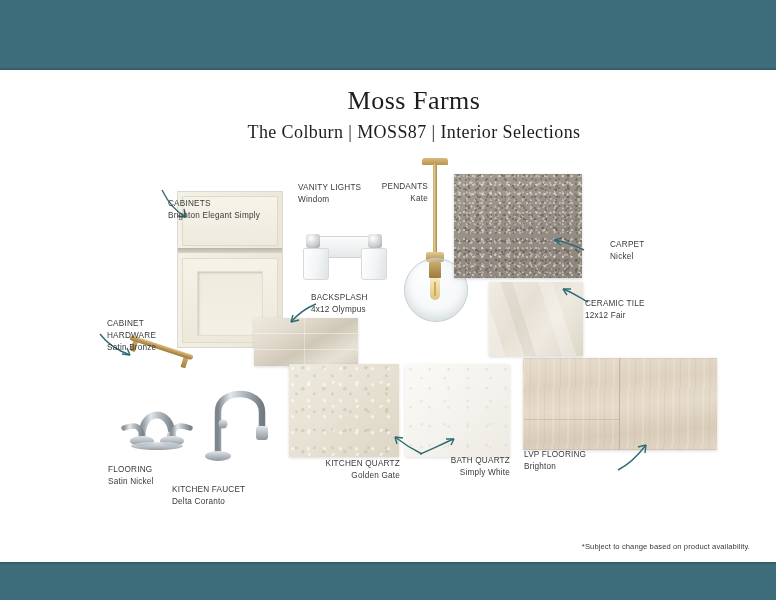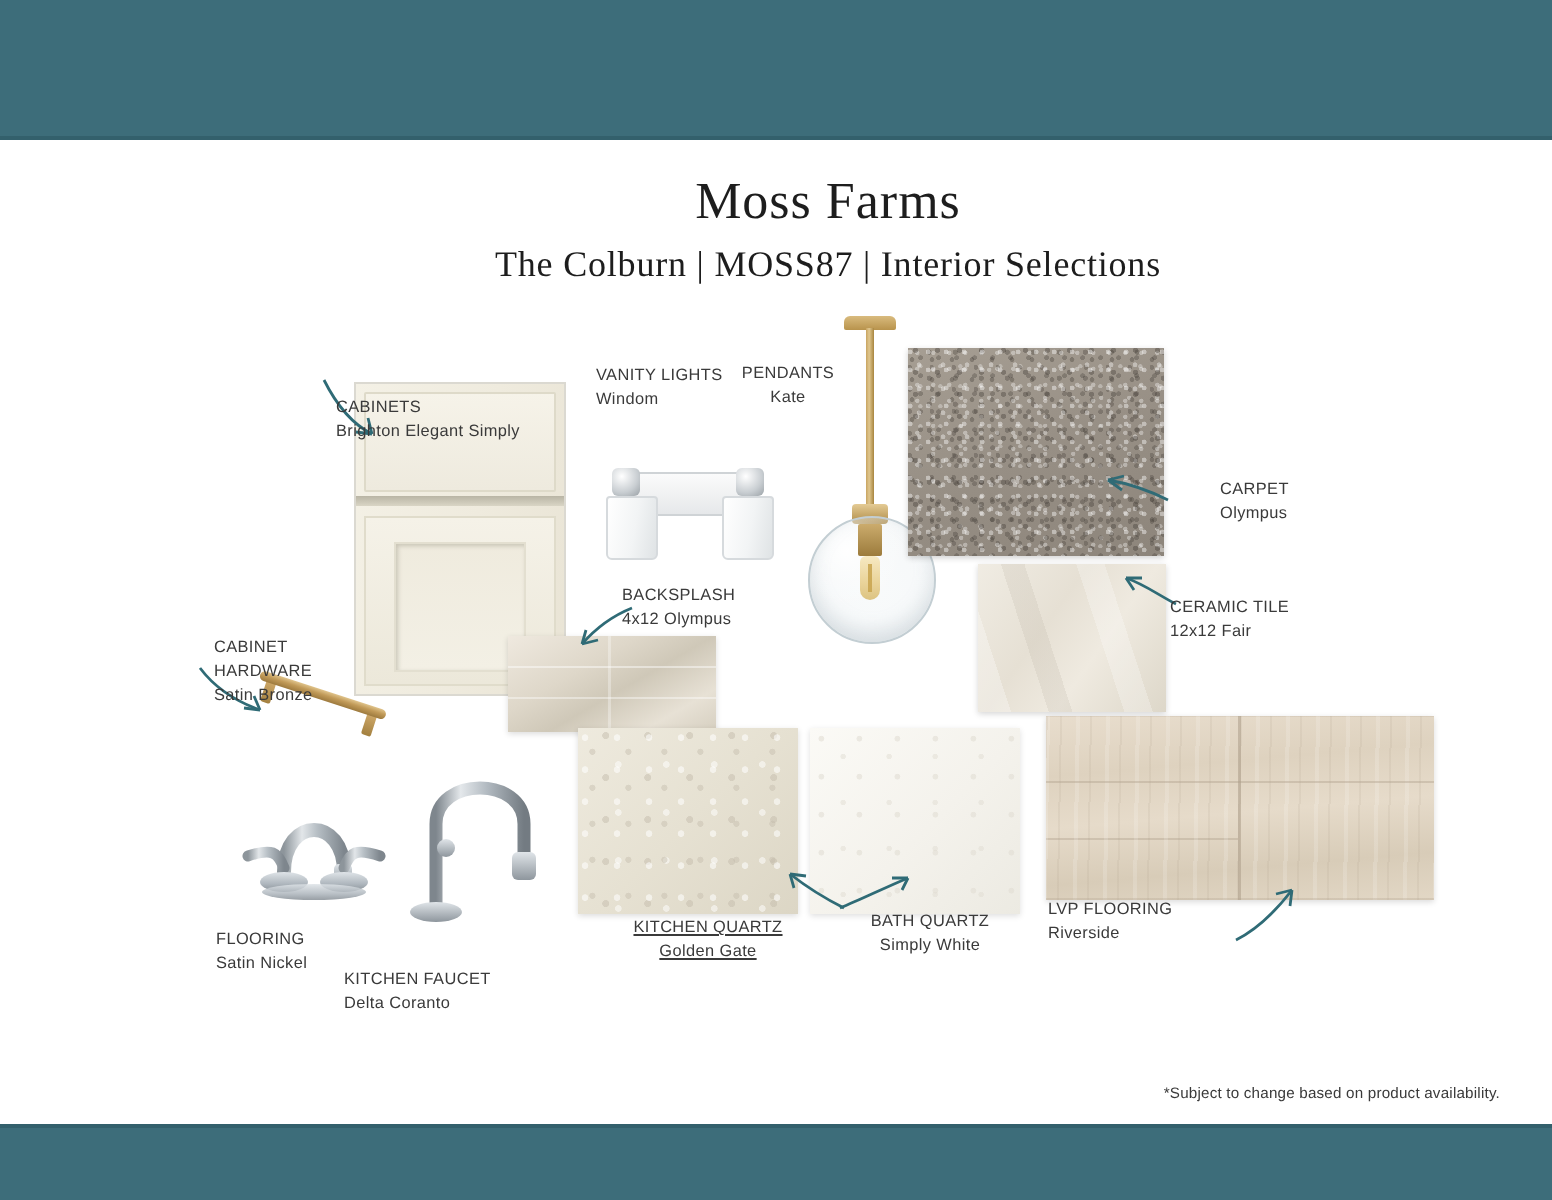--- a/index.html
+++ b/index.html
@@ -60,21 +60,21 @@
     position: absolute;
     font-size: 8.2px;
     line-height: 1.45;
     color: #3a3a3a;
     letter-spacing: 0.2px;
     white-space: nowrap;
   }
   .lbl .t1 { display: block; }
   .lbl .t2 { display: block; }
   .lbl .t3 { display: block; text-align: center; }
-  .lbl.right { text-align: center; }
+  .lbl.right { text-align: right; }
 
   .footnote {
     position: absolute;
     right: 26px;
     top: 542px;
     font-size: 7.6px;
     color: #3a3a3a;
     letter-spacing: 0.1px;
   }
 
@@ -517,21 +517,21 @@
   <span class="t2">Windom</span>
 </div>
 
 <div class="lbl right" style="left:360px; top:181px; width:68px;">
   <span class="t1">PENDANTS</span>
   <span class="t2">Kate</span>
 </div>
 
 <div class="lbl" style="left:582px; top:239px;margin-left:28px;">
   <span class="t1">CARPET</span>
-  <span class="t2">Olympus</span>
+  <span class="t2">Nickel</span>
 </div>
 
 <div class="lbl" style="left:585px; top:298px;">
   <span class="t1">CERAMIC TILE</span>
   <span class="t2">12x12 Fair</span>
 </div>
 
 <div class="lbl" style="left:311px; top:292px;">
   <span class="t1">BACKSPLASH</span>
   <span class="t2">4x12 Olympus</span>
@@ -546,28 +546,28 @@
 <div class="lbl" style="left:108px; top:464px;">
   <span class="t1">FLOORING</span>
   <span class="t2">Satin Nickel</span>
 </div>
 
 <div class="lbl" style="left:172px; top:484px;">
   <span class="t1">KITCHEN FAUCET</span>
   <span class="t2">Delta Coranto</span>
 </div>
 
-<div class="lbl right" style="left:308px; top:458px; width:92px;text-decoration:underline;">
+<div class="lbl right" style="left:308px; top:458px; width:92px;">
   <span class="t1">KITCHEN QUARTZ</span>
   <span class="t2">Golden Gate</span>
 </div>
 
 <div class="lbl right" style="left:420px; top:455px; width:90px;">
   <span class="t1">BATH QUARTZ</span>
   <span class="t2">Simply White</span>
 </div>
 
 <div class="lbl" style="left:524px; top:449px;">
   <span class="t1">LVP FLOORING</span>
-  <span class="t2">Riverside</span>
+  <span class="t2">Brighton</span>
 </div>
 
 <div class="footnote">*Subject to change based on product availability.</div>
 
 </body></html>

